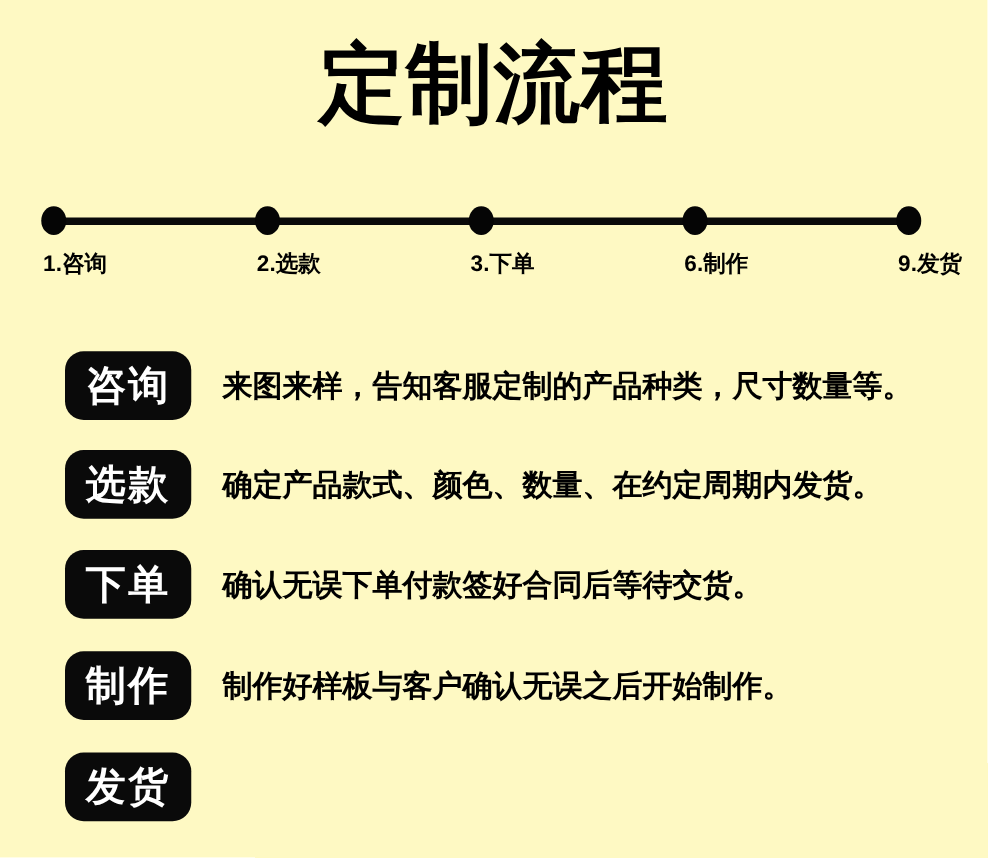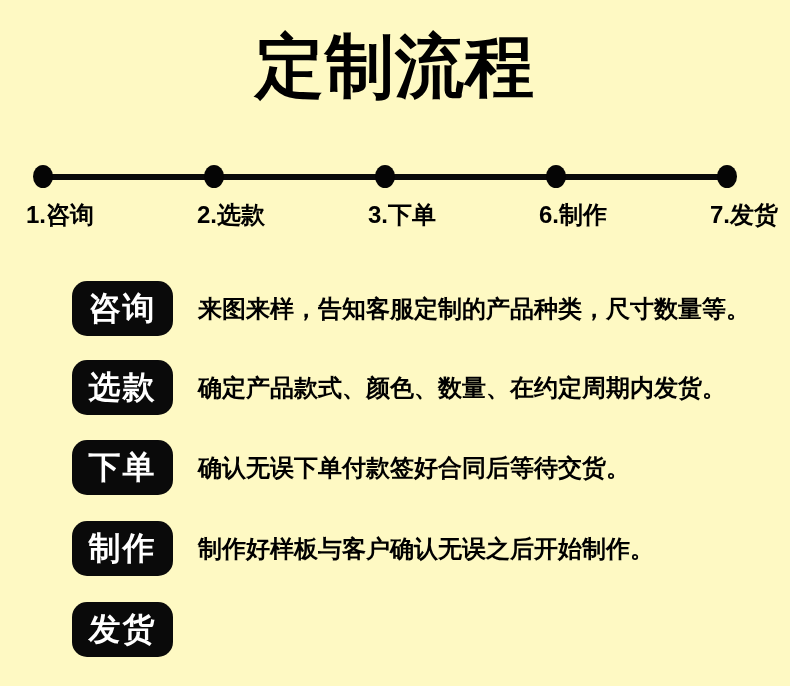--- a/index.html
+++ b/index.html
@@ -54,28 +54,28 @@
     height: 23px;
     border-radius: 50%;
     background: #050505;
   }
   .t-label {
     position: absolute;
     top: 199px;
     left: 17px;
     transform: translateX(-50%);
     white-space: nowrap;
-    font-size: 24px;
+    font-size: 18px;
     font-weight: 700;
     color: #000;
   }
   
   .step-row {
     position: absolute;
-    left: 44px;
+    left: 24px;
     height: 55px;
     display: flex;
     align-items: center;
     gap: 25px;
     white-space: nowrap;
     padding-left: 28px;
   }
   .badge {
     display: flex;
     align-items: center;
@@ -117,21 +117,21 @@
     <div class="timeline-step" style="left:385px">
       <span class="dot"></span>
       <span class="t-label">3.下单</span>
     </div>
     <div class="timeline-step" style="left:556px">
       <span class="dot"></span>
       <span class="t-label">6.制作</span>
     </div>
     <div class="timeline-step" style="left:727px">
       <span class="dot"></span>
-      <span class="t-label">7.发货</span>
+      <span class="t-label">9.发货</span>
     </div>
   </div>
 
   <div class="step-row" style="top:281px">
     <span class="badge">咨询</span>
     <span class="desc">来图来样，告知客服定制的产品种类，尺寸数量等。</span>
   </div>
 
   <div class="step-row" style="top:360px">
     <span class="badge">选款</span>

